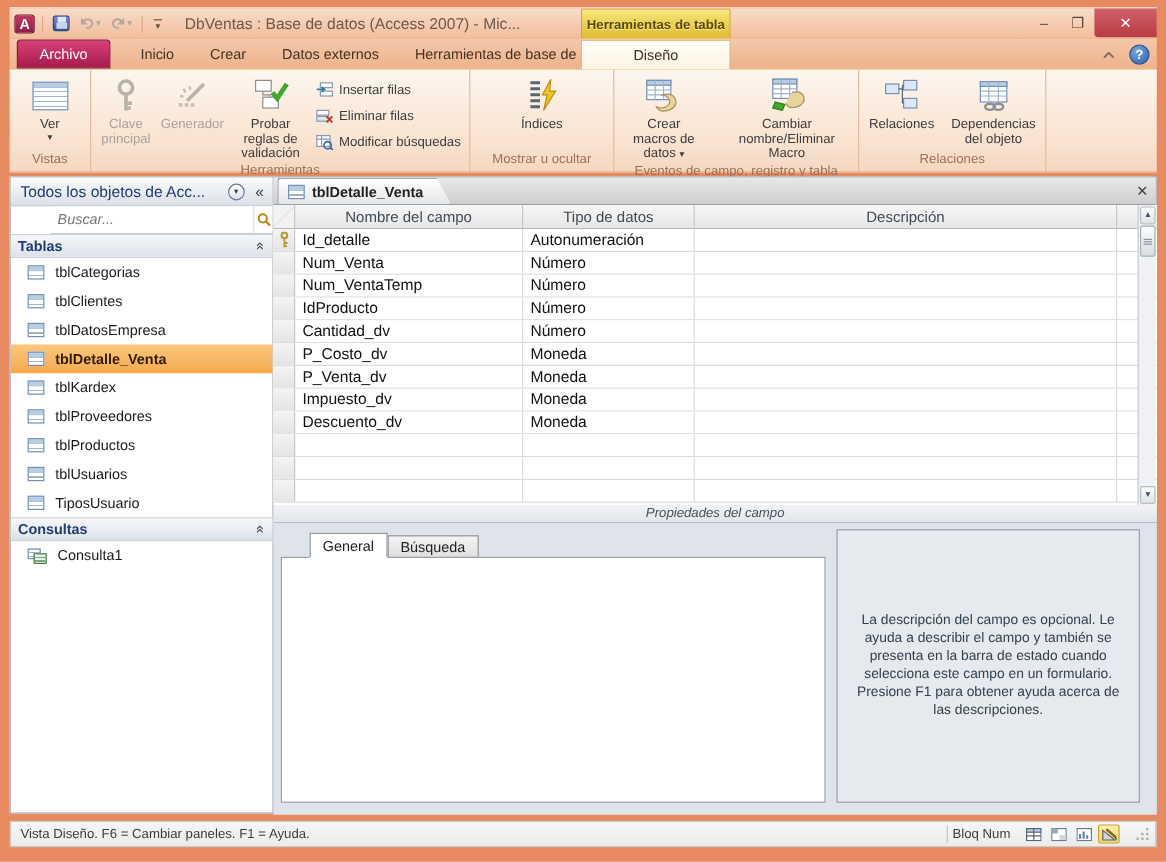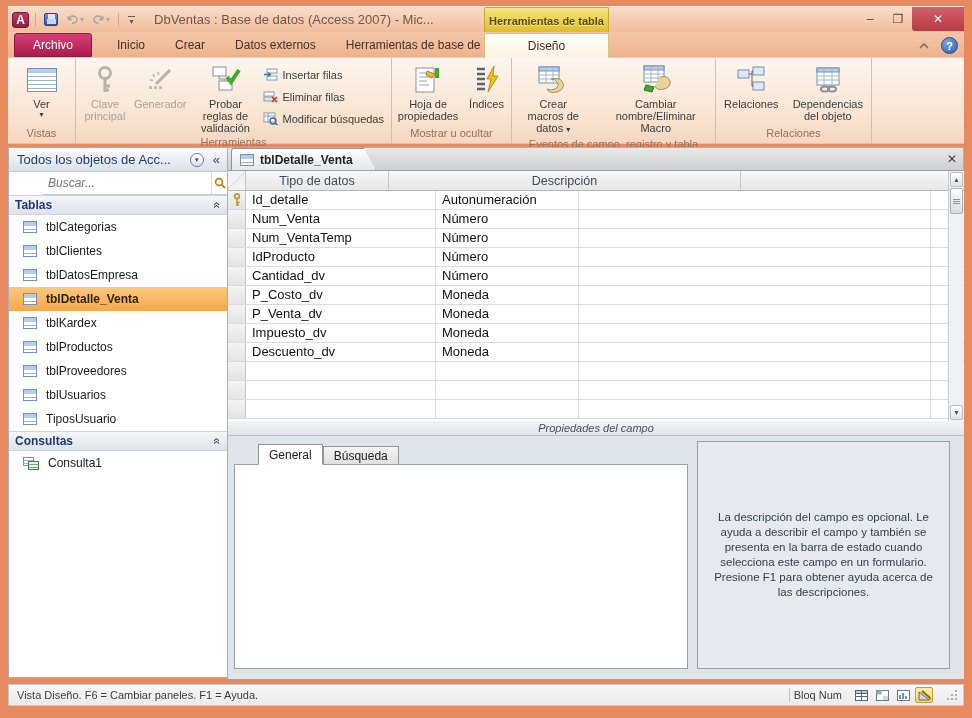--- a/index.html
+++ b/index.html
@@ -265,31 +265,20 @@
             </svg>
             <span>Modificar búsquedas</span>
           </div>
         </div>
       </div>
       <div class="rgroup-label">Herramientas</div>
     </div>
 
     <div class="rgroup" style="width:120px;">
       <div class="rgroup-body" style="justify-content:center; gap:4px;">
-        <div class="bigbtn" style="width:66px;">
-          <div class="ic">
-            <svg width="30" height="30" viewBox="0 0 30 30">
-              <rect x="3" y="3" width="18" height="24" fill="#fff" stroke="#8a8f96"></rect>
-              <path d="M6 8 h12 M6 12 h12 M6 16 h8 M6 20 h10" stroke="#9aa4ae"></path>
-              <path d="M14 6 l8 3 l-3 4 l-6 -3 z" fill="#e8b83c" stroke="#a8821e"></path>
-              <rect x="22" y="3" width="4" height="10" fill="#3faa2e"></rect>
-            </svg>
-          </div>
-          <div class="lbl">Hoja de propiedades</div>
-        </div>
         <div class="bigbtn" style="width:46px;">
           <div class="ic">
             <svg width="26" height="30" viewBox="0 0 26 30">
               <path d="M3 4 h8 M3 9 h8 M3 14 h8 M3 19 h8 M3 24 h8" stroke="#5a6572" stroke-width="2.4"></path>
               <path d="M20 1 L13 14 L17 14 L14 27 L24 11 L19 11 Z" fill="#f2c21e" stroke="#b88f10"></path>
             </svg>
           </div>
           <div class="lbl">Índices</div>
         </div>
       </div>
@@ -391,25 +380,25 @@
     <div class="nav-item selected">
         <div class="tbl-ic small"></div>
         <span>tblDetalle_Venta</span>
       </div>
     <div class="nav-item">
         <div class="tbl-ic small"></div>
         <span>tblKardex</span>
       </div>
     <div class="nav-item">
         <div class="tbl-ic small"></div>
+        <span>tblProveedores</span>
+      </div>
+    <div class="nav-item">
+        <div class="tbl-ic small"></div>
         <span>tblProductos</span>
-      </div>
-    <div class="nav-item">
-        <div class="tbl-ic small"></div>
-        <span>tblProveedores</span>
       </div>
     <div class="nav-item">
         <div class="tbl-ic small"></div>
         <span>tblUsuarios</span>
       </div>
     <div class="nav-item">
         <div class="tbl-ic small"></div>
         <span>TiposUsuario</span>
       </div>
     <div class="sec-header">
@@ -430,20 +419,21 @@
       <div class="doc-tab">
         <div class="tbl-ic small"></div>
         <span>tblDetalle_Venta</span>
       </div>
       <div class="doc-close">✕</div>
     </div>
 
     <div class="grid">
       <div class="ghead">
         <div class="gsel"></div>
+        <div class="hc col-name">Nombre del campo</div>
         <div class="hc col-type">Tipo de datos</div>
         <div class="hc col-desc">Descripción</div>
       </div>
 
       <div class="grow">
         <div class="sel">
           <svg class="keysvg" width="8" height="14" viewBox="0 0 8 14">
             <circle cx="4" cy="3.2" r="2.4" fill="none" stroke="#b5992e" stroke-width="1.6"></circle>
             <path d="M4 5.5 V13 M4 9.5 H6.6 M4 12 H6" stroke="#b5992e" stroke-width="1.5" fill="none"></path>
           </svg>

